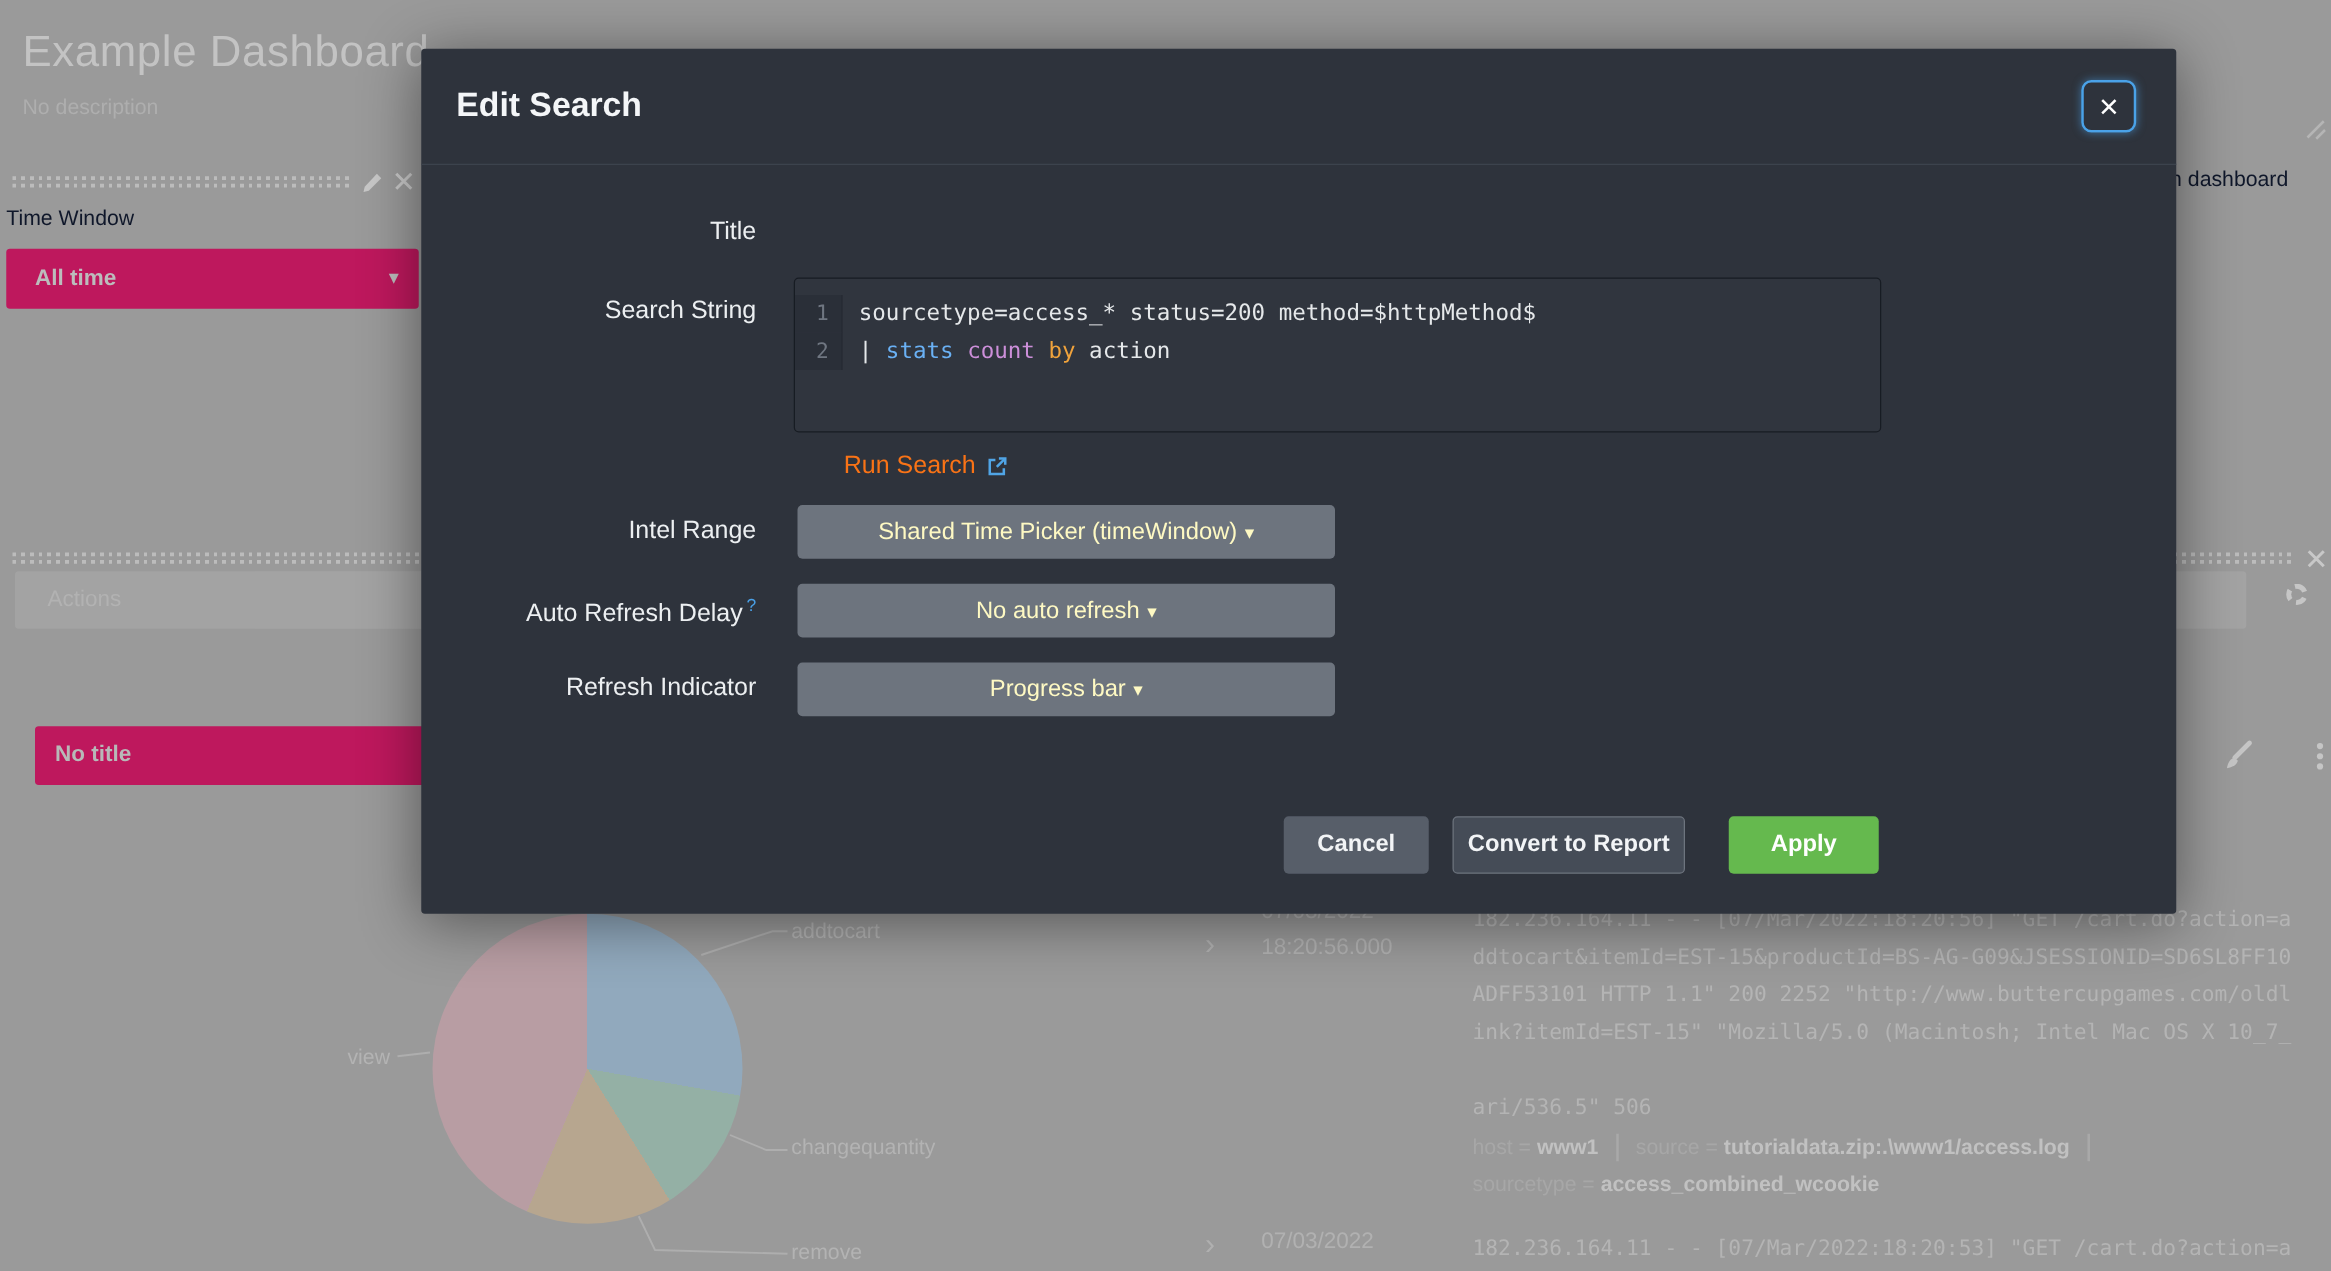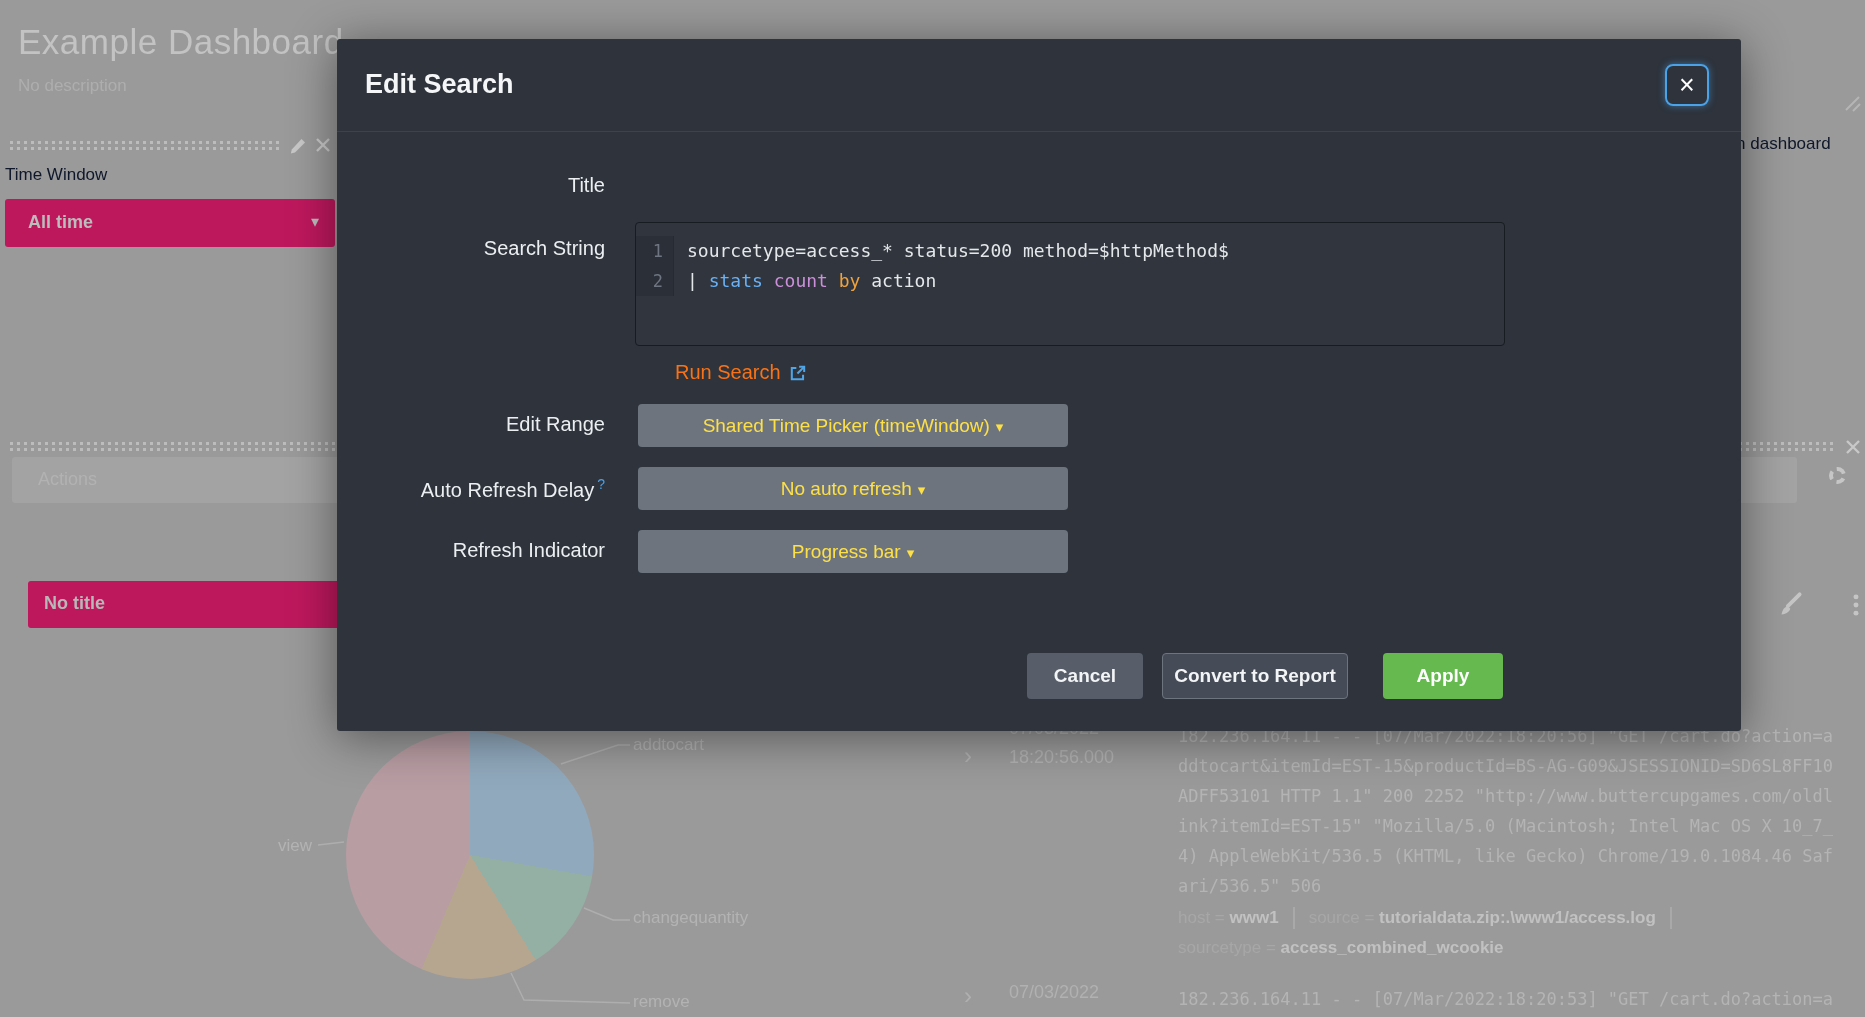--- a/index.html
+++ b/index.html
@@ -52,21 +52,21 @@
   .editor { position:absolute; left:298px; top:183px; width:870px; height:124px; background:#30353e;
             border:1px solid #171c23; border-radius:4px; overflow:hidden; }
   .ed-line { display:flex; height:30px; line-height:30px; font-family:"DejaVu Sans Mono", monospace; font-size:18px; }
   .ed-line:first-child { margin-top:13px; }
   .ed-gutter { width:38px; flex:none; background:#2a2f38; border-right:1px solid #262b33;
                color:#6f7681; text-align:right; padding-right:10px; font-size:17px; }
   .ed-code { padding-left:13px; white-space:pre; color:#e5e8ea; }
   .seg-command { color:#6ab1f5; } .seg-function { color:#cc8fd9; } .seg-keyword { color:#f0a33c; } .seg-plain { color:#e5e8ea; }
   .run-link { position:absolute; left:298px; top:322px; font-size:20px; color:#f97316; display:flex; gap:8px; align-items:center; cursor:pointer;margin-left:40px; }
   .dd { position:absolute; left:301px; width:430px; height:43px; background:#6d747e; border-radius:4px;
-        color:#fde047; font-size:19px; text-align:center; line-height:43px; cursor:pointer; }
+        color:#fef9c3; font-size:19px; text-align:center; line-height:43px; cursor:pointer; }
   .dd .caret { font-size:15px; margin-left:6px; }
   .help { color:#4aa0e6; font-size:14px; vertical-align:super; margin-left:3px; cursor:pointer; }
   .btn { position:absolute; top:614px; height:46px; border-radius:4px; border:none; font-size:19px;
          font-weight:600; color:#f2f4f6; font-family:"Liberation Sans", sans-serif; cursor:pointer; }
   .btn-cancel { left:690px; width:116px; background:#575e69; }
   .btn-convert { left:825px; width:186px; background:#454c57; border:1px solid #6d747e; }
   .btn-apply { left:1046px; width:120px; background:#65b94e; font-weight:700; color:#fff; }
   svg { display:block; }
 </style>
 </head>
@@ -159,21 +159,20 @@
   <div class="abs pie-label" style="left:190px;top:836px;width:122px;text-align:right;">view</div>
 
   <div class="abs" id="events">
       <div class="chev" style="top: 26px;">›</div>
       <div class="date" style="top: -2px;">07/03/2022</div>
       <div class="date" style="top: 27px;">18:20:56.000</div>
       <div class="mono" style="top: 1px;">182.236.164.11 - - [07/Mar/2022:18:20:56] "GET /cart.do?action=a</div>
       <div class="mono" style="top: 31px;">ddtocart&amp;itemId=EST-15&amp;productId=BS-AG-G09&amp;JSESSIONID=SD6SL8FF10</div>
       <div class="mono" style="top: 61px;">ADFF53101 HTTP 1.1" 200 2252 "http://www.buttercupgames.com/oldl</div>
       <div class="mono" style="top: 91px;">ink?itemId=EST-15" "Mozilla/5.0 (Macintosh; Intel Mac OS X 10_7_</div>
-      <div class="mono" style="top: 121px;">4) AppleWebKit/536.5 (KHTML, like Gecko) Chrome/19.0.1084.46 Saf</div>
       <div class="mono" style="top: 151px;">ari/536.5" 506</div>
       <div class="meta" style="top: 186px;">
         <span class="mkey">host = </span>
         <span class="mval">www1</span>
         <span class="msep"></span>
         <span class="mkey">source = </span>
         <span class="mval">tutorialdata.zip:.\www1/access.log</span>
         <span class="msep"></span>
       </div>
       <div class="meta" style="top: 216px;">
@@ -211,21 +210,21 @@
       <span>Run Search</span>
       <span>
         <svg width="18" height="18" viewBox="0 0 16 16" fill="none" stroke="#50a5e6" stroke-width="1.8">
           <path d="M6.5 3.5 H2.5 V13.5 H12.5 V9.5"></path>
             <path d="M9 2.5 h4.5 V7"></path>
             <path d="M13.2 2.8 L7.5 8.5"></path>
           </svg>
       </span>
     </div>
 
-    <div class="f-label" style="top:374px;">Edit Range</div>
+    <div class="f-label" style="top:374px;">Intel Range</div>
     <div class="dd" style="top:365px;">
       <span>Shared Time Picker (timeWindow)</span><span class="caret">▾</span>
     </div>
 
     <div class="f-label" style="top:437px;">
       <span>Auto Refresh Delay</span><span class="help">?</span>
     </div>
     <div class="dd" style="top:428px;">
       <span>No auto refresh</span><span class="caret">▾</span>
     </div>

